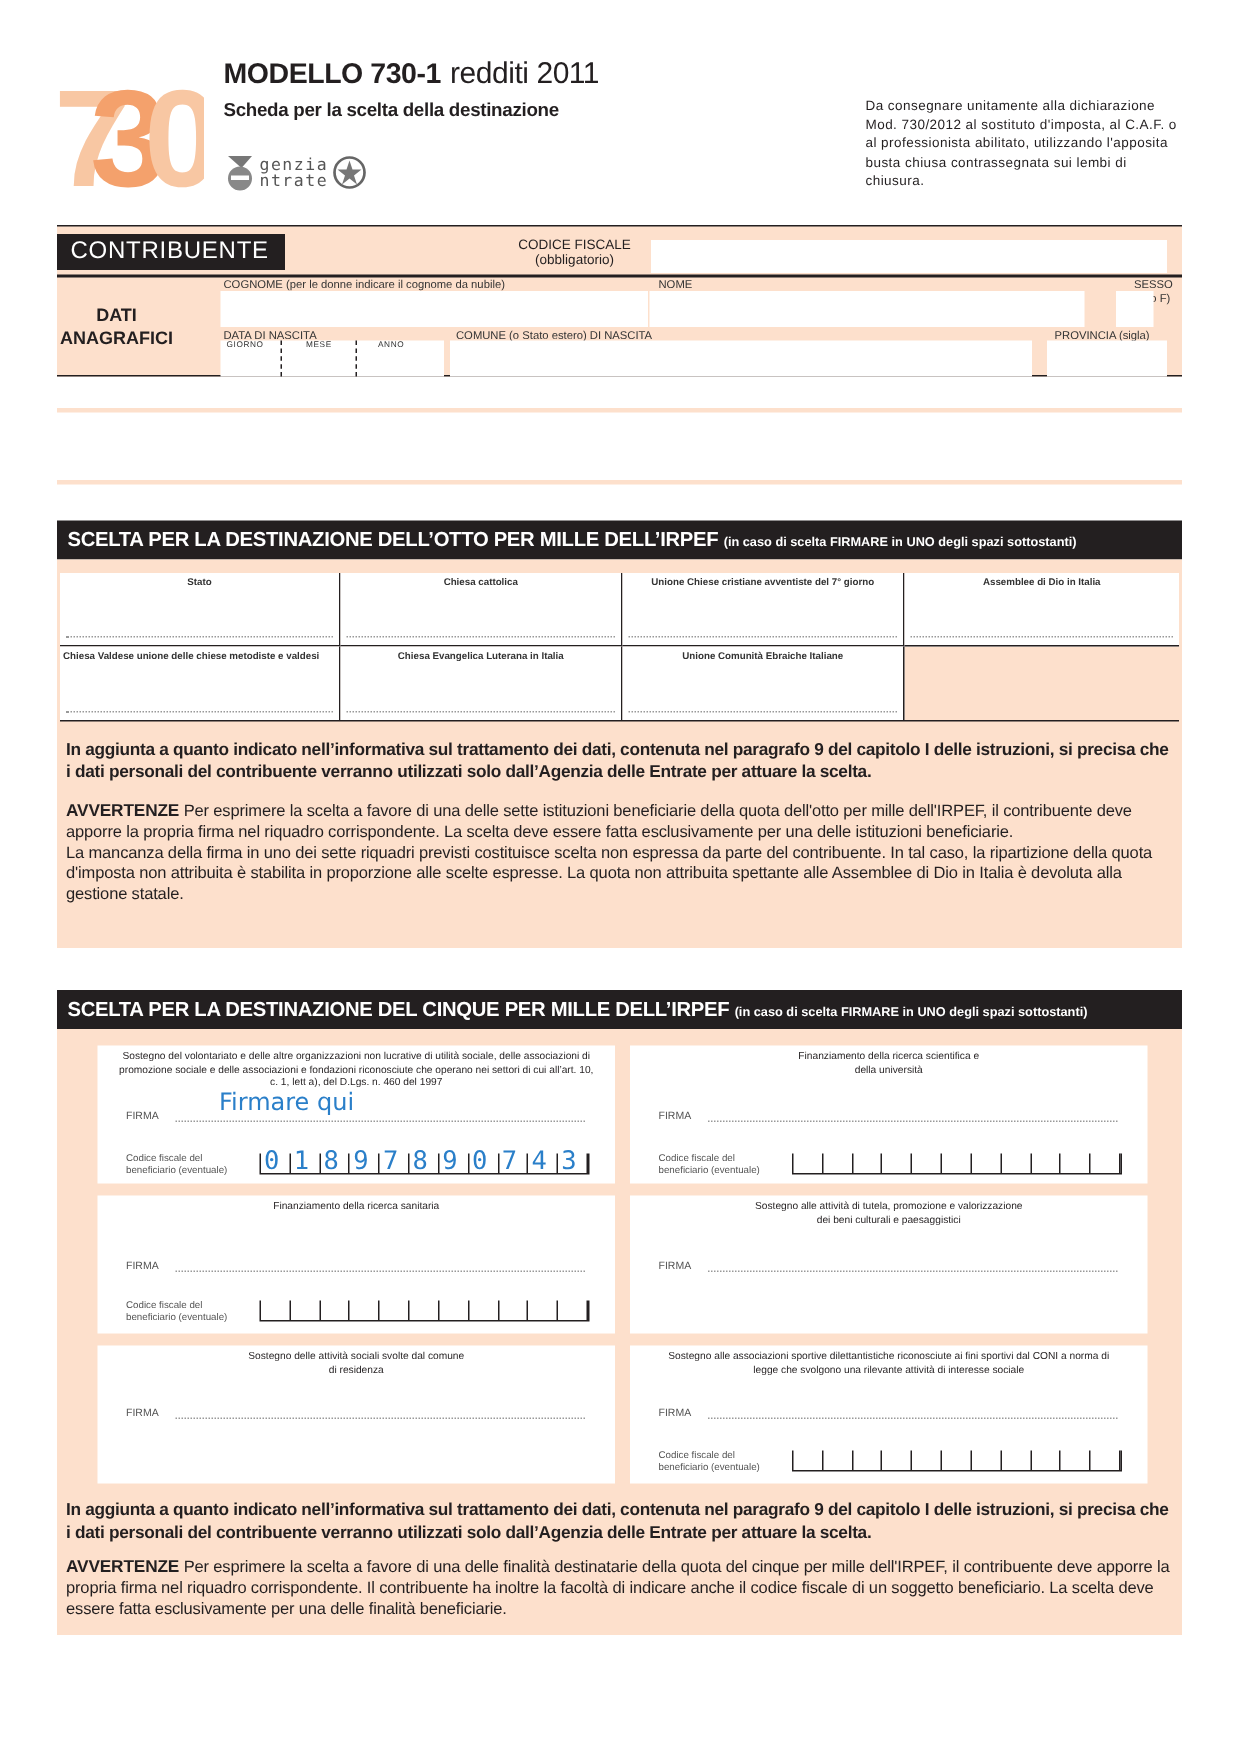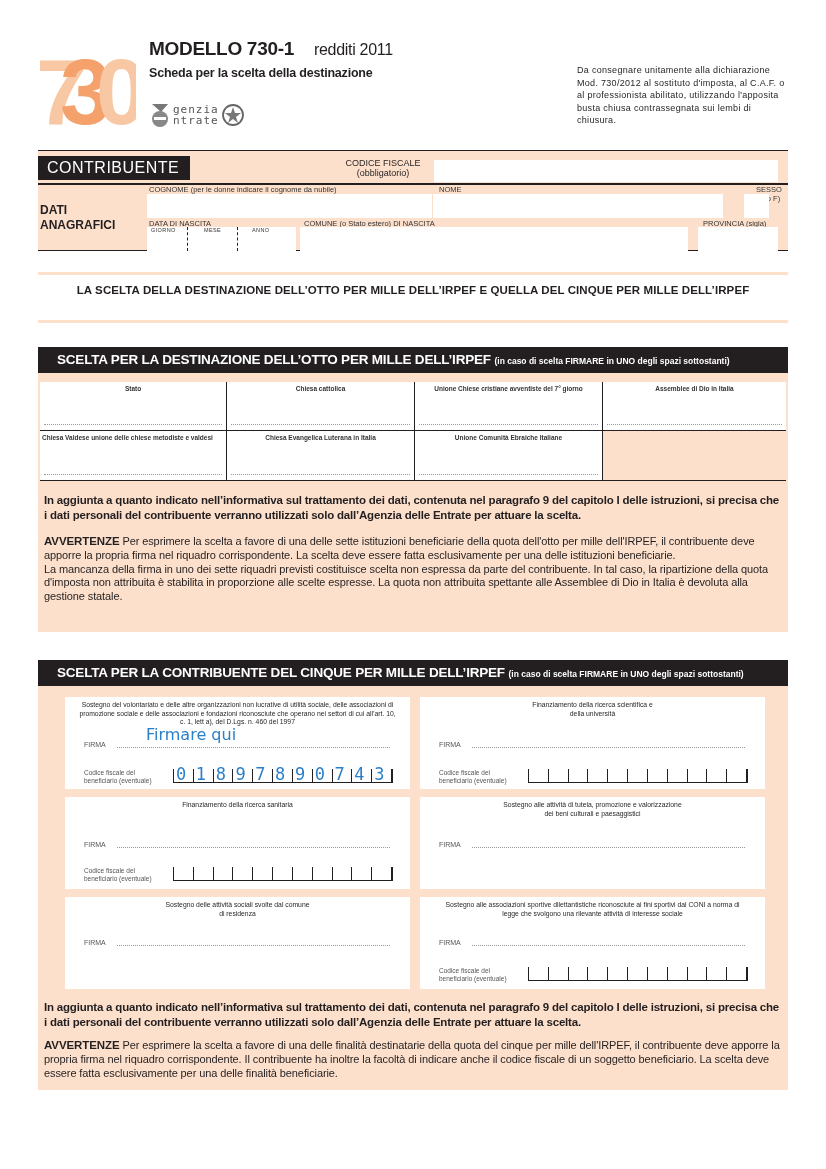--- a/index.html
+++ b/index.html
@@ -5,42 +5,42 @@
   * { box-sizing: border-box; margin: 0; padding: 0; }
   html, body { width: 826px; height: 1169px; background: #ffffff; overflow: hidden; }
   body { position: relative; font-family: "Liberation Sans", sans-serif; color: #231f20; }
   .abs { position: absolute; }
   .peach { background: #fde0cc; }
   .white { background: #ffffff; }
 
   
   .logo730 { left: 36px; top: 36px; width: 100px; height: 96px; }
   .title { left: 149px; top: 38px; font-size: 19px; font-weight: bold; letter-spacing: -0.3px; }
-  .title .sub { font-weight: normal; font-size: 16px; margin-left: 20px; }
+  .title .sub { font-weight: normal; font-size: 20px; margin-left: 6px; }
   .subtitle { left: 149px; top: 65px; font-size: 12.5px; font-weight: bold; line-height: 16px; letter-spacing: -0.2px; }
   .agency { left: 149px; top: 101px; height: 28px; display: flex; align-items: center; }
   .agency-text { font-family: "DejaVu Sans Mono", monospace; font-size: 11px; color: #555; line-height: 11px; margin-left: 2px; letter-spacing: 1px; }
   .notice { left: 577px; top: 64px; width: 212px; font-size: 9px; line-height: 12.5px; letter-spacing: 0.3px; }
 
   
   .contrib-wrap { left: 38px; top: 150px; width: 750px; height: 101px; border-top: 1.5px solid #231f20; border-bottom: 1.5px solid #231f20; }
   .contrib-label { left: 0; top: 5px; width: 152px; height: 24px; background: #231f20; color: #fff; font-size: 16px; font-weight: normal; padding-left: 9px; line-height: 24px; letter-spacing: 0.5px; }
   .cf-label { left: 280px; top: 7px; width: 130px; text-align: center; font-size: 9px; line-height: 10px; }
   .cf-box { left: 396px; top: 9px; width: 344px; height: 22px; }
   .hr-mid { left: 0; top: 32px; width: 750px; height: 1.5px; background: #231f20; }
-  .dati { left: 2px; top: 52px; font-size: 12px; font-weight: bold; line-height: 15px; }
+  .dati { left: 2px; top: 52px; font-size: 12px; font-weight: bold; line-height: 15px; text-align: center; }
   .tiny { font-size: 7.5px; color: #333; }
   .micro { font-size: 5.5px; color: #333; letter-spacing: 0.4px; }
 
   
   .band-line { height: 3px; background: #fde0cc; }
   .band-text { left: 38px; top: 282px; width: 750px; text-align: center; font-size: 11.5px; font-weight: bold; line-height: 17px; letter-spacing: 0.1px; }
 
   
-  .sec-head { height: 26px; background: #231f20; color: #fff; font-size: 13.5px; font-weight: bold; padding-left: 19px; line-height: 26px; white-space: nowrap; letter-spacing: -0.2px; }
+  .sec-head { height: 26px; background: #231f20; color: #fff; font-size: 13.5px; font-weight: bold; padding-left: 7px; line-height: 26px; white-space: nowrap; letter-spacing: -0.2px; }
   .sec-head .note { font-size: 8.5px; font-weight: bold; letter-spacing: 0; }
 
   
   .otto-panel { left: 38px; top: 373px; width: 750px; height: 259px; }
   .otto-grid { left: 40px; top: 382px; width: 746px; height: 99px; border-bottom: 1.5px solid #231f20; }
   .ocell { position: absolute; background: #fff; border-right: 1px solid #231f20; }
   .ocell .lbl { position: absolute; left: 0; right: 0; top: 3px; text-align: center; font-size: 6.5px; font-weight: bold; color: #333; }
   .ocell .dots { position: absolute; left: 4px; right: 4px; bottom: 5px; border-bottom: 1px dotted #999; }
   .bold-para { font-weight: bold; font-size: 11.5px; line-height: 15px; letter-spacing: -0.2px; }
   .lite { font-size: 11px; line-height: 13.8px; letter-spacing: -0.1px; }
@@ -120,21 +120,20 @@
     <div class="abs" style="left:90px; top:0; height:24px; border-left:1px dashed #231f20;"></div>
   </div>
   <div class="abs tiny" style="left:266px; top:68px;">COMUNE (o Stato estero) DI NASCITA</div>
   <div class="abs white" style="left:262px; top:76px; width:388px; height:24px;"></div>
   <div class="abs tiny" style="left:665px; top:68px;">PROVINCIA (sigla)</div>
   <div class="abs white" style="left:660px; top:76px; width:80px; height:24px;"></div>
 </div>
 
 <div class="abs band-line" style="left:38px; top:272px; width:750px;"></div>
 <div class="abs band-text">
-  <div>LA SCELTA DELLA DESTINAZIONE DELL’OTTO PER MILLE DELL’IRPEF E QUELLA DEL CINQUE PER MILLE DELL’IRPEF</div>
 </div>
 <div class="abs band-line" style="left:38px; top:320px; width:750px;"></div>
 
 <div class="abs sec-head" style="left:38px; top:347px; width:750px;">
   <span>SCELTA PER LA DESTINAZIONE DELL’OTTO PER MILLE DELL’IRPEF</span>
   <span class="note">(in caso di scelta FIRMARE in UNO degli spazi sottostanti)</span>
 </div>
 <div class="abs otto-panel peach"></div>
 <div class="abs otto-grid peach">
   <div class="ocell" style="left:0; top:0; width:187px; height:49px; border-bottom:1.5px solid #231f20;">
@@ -166,21 +165,21 @@
       <div class="dots"></div>
   </div>
 </div>
 <div class="abs bold-para" style="left:44px; top:493px; width:740px;">In aggiunta a quanto indicato nell’informativa sul trattamento dei dati, contenuta nel paragrafo 9 del capitolo I delle istruzioni, si precisa che i dati personali del contribuente verranno utilizzati solo dall’Agenzia delle Entrate per attuare la scelta.</div>
 <div class="abs lite" style="left:44px; top:535px; width:740px;">
   <div><b style="font-size:11.5px">AVVERTENZE</b><span> Per esprimere la scelta a favore di una delle sette istituzioni beneficiarie della quota dell'otto per mille dell'IRPEF, il contribuente deve apporre la propria firma nel riquadro corrispondente. La scelta deve essere fatta esclusivamente per una delle istituzioni beneficiarie.</span></div>
   <div>La mancanza della firma in uno dei sette riquadri previsti costituisce scelta non espressa da parte del contribuente. In tal caso, la ripartizione della quota d'imposta non attribuita è stabilita in proporzione alle scelte espresse. La quota non attribuita spettante alle Assemblee di Dio in Italia è devoluta alla gestione statale.</div>
 </div>
 
 <div class="abs sec-head" style="left:38px; top:660px; width:750px;">
-  <span>SCELTA PER LA CONTRIBUENTE DEL CINQUE PER MILLE DELL’IRPEF</span>
+  <span>SCELTA PER LA DESTINAZIONE DEL CINQUE PER MILLE DELL’IRPEF</span>
   <span class="note">(in caso di scelta FIRMARE in UNO degli spazi sottostanti)</span>
 </div>
 <div class="abs cinque-panel peach"></div>
 
 <div class="cbox" style="left:65px; top:697px;">
   <div class="lbl" style="padding:0 12px;">Sostegno del volontariato e delle altre organizzazioni non lucrative di utilità sociale, delle associazioni di promozione sociale e delle associazioni e fondazioni riconosciute che operano nei settori di cui all’art. 10, c. 1, lett a), del D.Lgs. n. 460 del 1997</div>
   <div class="firma" style="top:44px;">FIRMA</div>
   <div class="firma-dots" style="top:50px;"></div>
   <div class="handwrite" style="left:81px; top:28px;">Firmare qui</div>
   <div class="cf-lbl" style="top:72px;">

